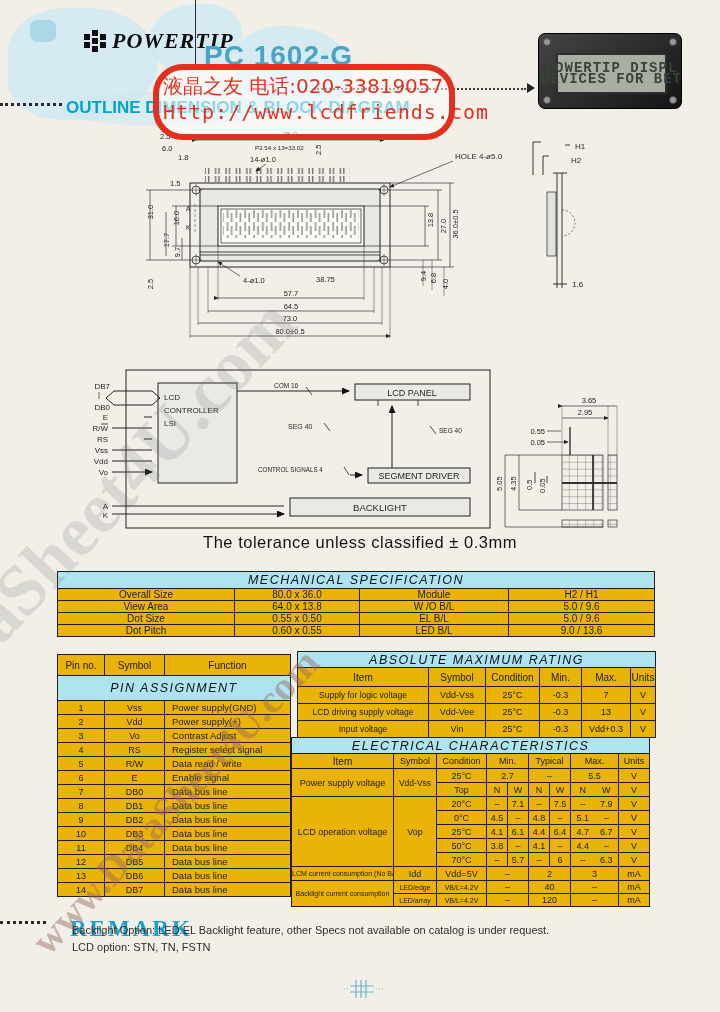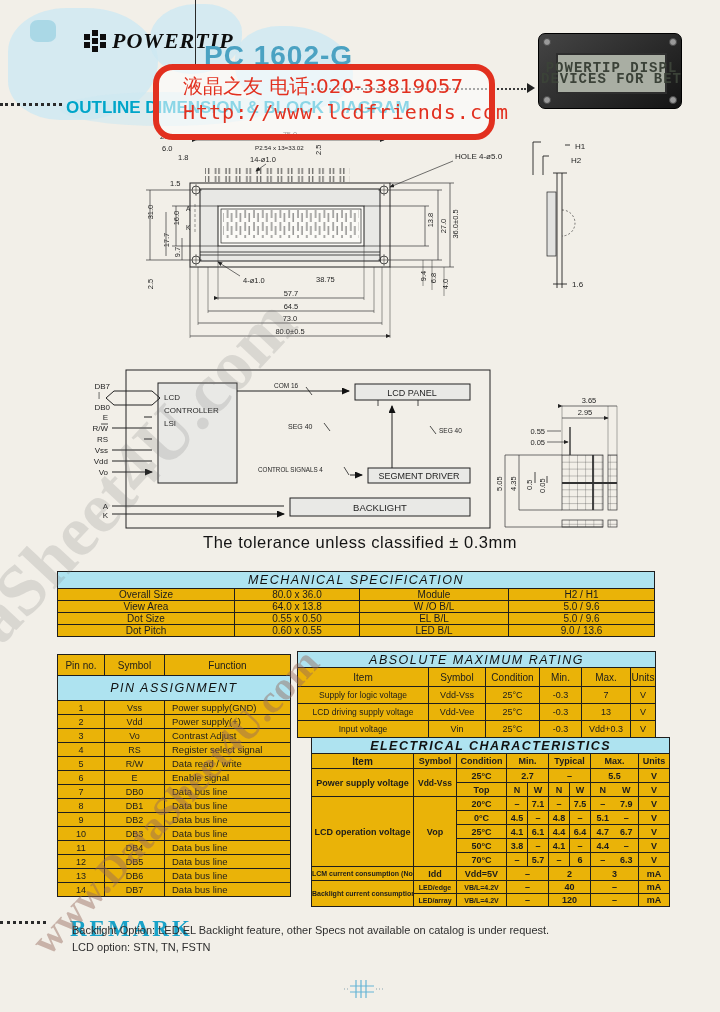--- a/index.html
+++ b/index.html
@@ -16,22 +16,22 @@
   .blob{position:absolute;background:#cde8f2;opacity:.8;}
   
   #brand{left:84px;top:28px;z-index:10;display:flex;align-items:center;}
   #brand-name{font-family:"Liberation Serif",serif;font-style:italic;font-weight:bold;
               font-size:22px;color:#0d0d0d;margin-left:6px;letter-spacing:1px;}
   #page-title{left:204px;top:40px;font-size:28px;font-weight:bold;color:#4ba2c2;z-index:10;letter-spacing:1px;}
   #title-leader{left:314px;top:76px;width:212px;height:12px;border-bottom:2px dotted #3a3a3a;z-index:9;}
   #title-arrow{left:527px;top:83px;width:0;height:0;border-left:8px solid #222;
                border-top:5px solid transparent;border-bottom:5px solid transparent;z-index:9;}
   #topline{left:195px;top:0;width:1px;height:68px;background:#2a2a2a;}
-  #stamp{left:153px;top:64px;width:282px;height:58px;border:6px solid #e2301f;border-radius:20px;
-         background:rgba(255,255,255,0.55);z-index:30;padding:3px 24px;}
+  #stamp{left:153px;top:64px;width:282px;height:58px;border:6px solid #e2301f;border-radius:30px;
+         background:rgba(255,255,255,0.55);z-index:30;padding:3px 4px;}
   #stamp .l1{font-size:20px;color:#e2301f;font-family:"DejaVu Sans",sans-serif;white-space:nowrap;}
   #stamp .l2{font-size:20px;color:#e2301f;font-family:"DejaVu Sans Mono",monospace;white-space:nowrap;letter-spacing:1px;}
   #section-label{left:66px;top:98px;font-size:17px;font-weight:bold;color:#00a5c9;z-index:8;white-space:nowrap;}
   .dotlead{border-top:3px dotted #2a2a2a;height:0;z-index:8;}
   
   #lcd-photo{left:538px;top:33px;width:142px;height:74px;border-radius:7px;
              background:linear-gradient(145deg,#454545,#141414);border:1px solid #000;z-index:10;}
   #lcd-screen{position:absolute;left:17px;top:19px;width:107px;height:37px;background:#a9aea3;
               border:2px solid #2e2e2e;display:flex;flex-direction:column;justify-content:center;align-items:center;}
   #lcd-screen div{font-family:Liberation Mono, monospace;font-weight:bold;font-size:14px;
@@ -479,21 +479,21 @@
           <td class="s9">Vin</td>
           <td class="s9">25°C</td>
           <td class="s9">-0.3</td>
           <td class="s9">Vdd+0.3</td>
           <td class="s9">V</td>
         </tr>
 
     </tbody>
   </table>
 
-  <table style="left:311px;top:737px;width:358px;font-weight:bold;">
+  <table style="left:291px;top:737px;width:358px;">
     <colgroup>
       <col style="width:102px">
         <col style="width:43px">
         <col style="width:50px">
       <col style="width:21px">
         <col style="width:21px">
         <col style="width:21px">
         <col style="width:21px">
       <col style="width:24px">
         <col style="width:24px">

